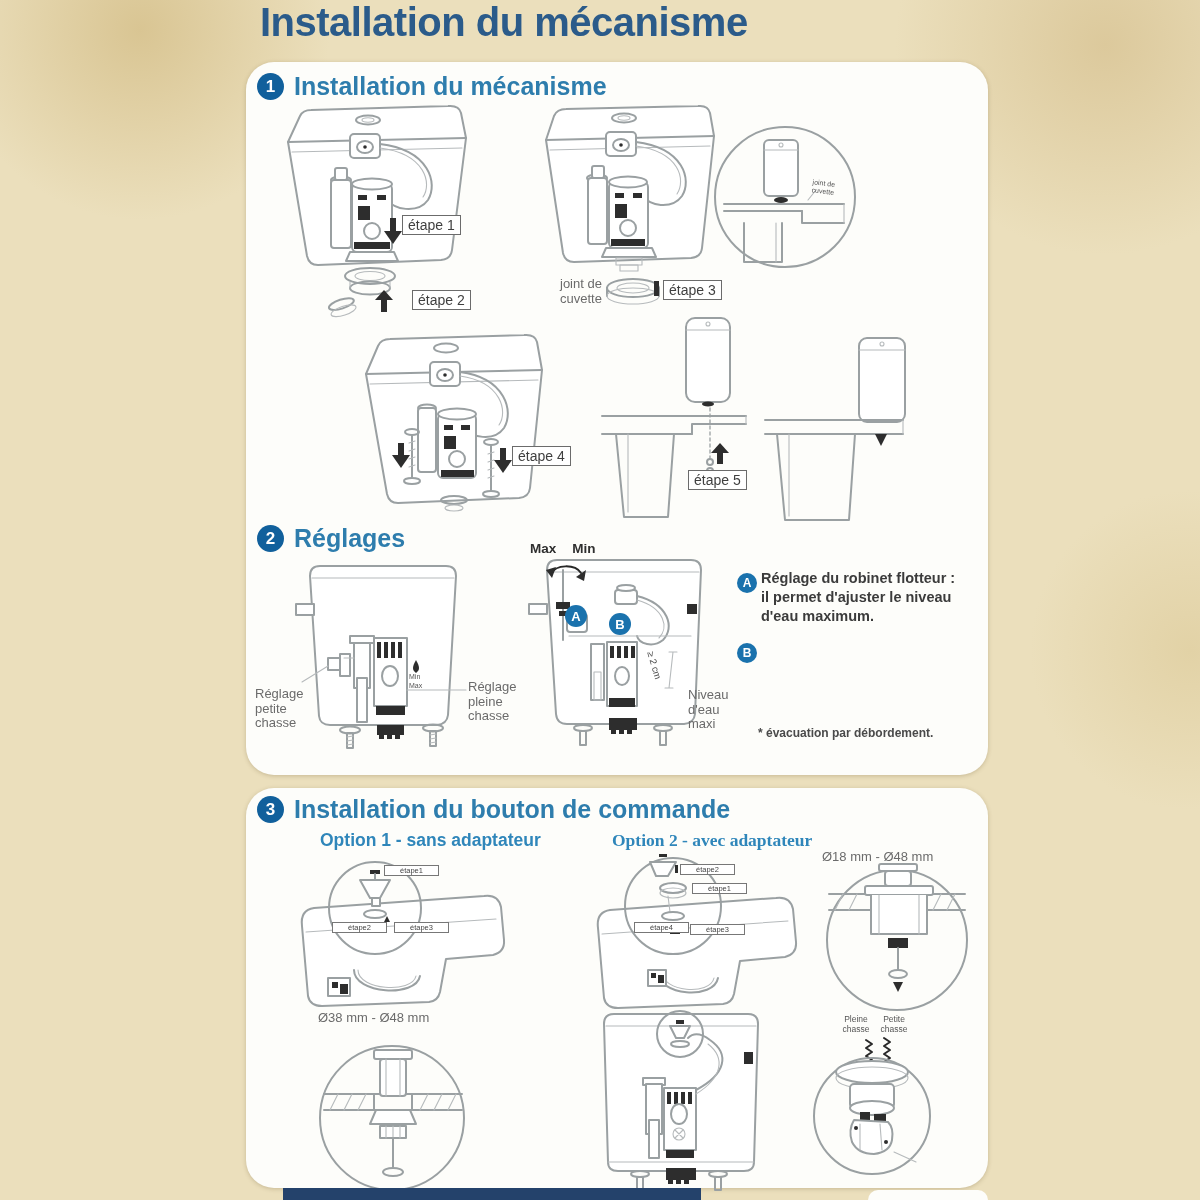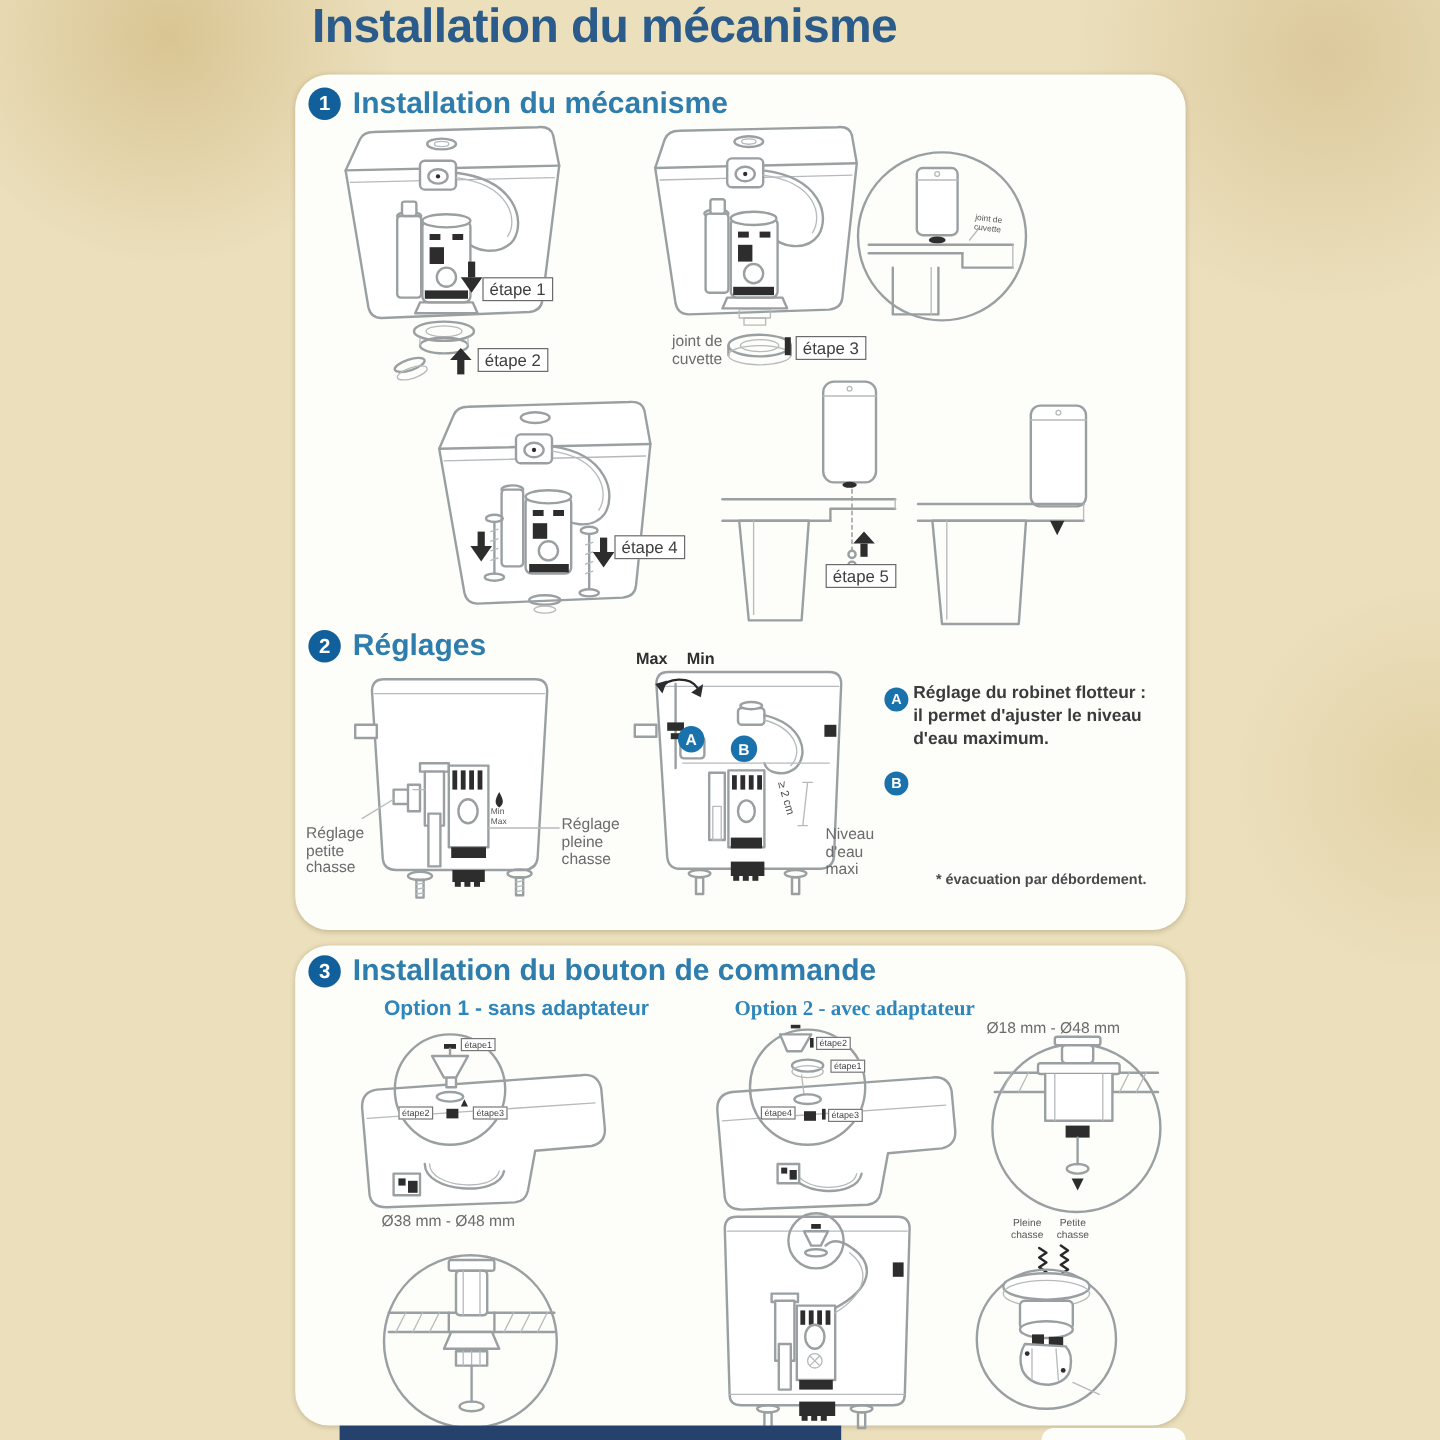--- a/index.html
+++ b/index.html
@@ -12,27 +12,27 @@
       radial-gradient(circle at 1190px 650px, #e2d2a6 0, rgba(226,210,166,0) 160px),
       #ebdfbc;
   }
   .panel { position:absolute; background:#fdfdfa; border-radius:28px; box-shadow:0 1px 4px rgba(90,70,30,.25); }
   .page-title { position:absolute; color:#2b5b8a; font-weight:bold; font-size:40px; letter-spacing:-0.5px; white-space:nowrap; }
   .sec-head { position:absolute; display:flex; align-items:center; gap:10px; color:#2e7dad; font-weight:bold; font-size:25px; white-space:nowrap; }
   .sec-head .num { width:27px; height:27px; border-radius:50%; background:#11609c; color:#fff; font-size:17px; display:flex; align-items:center; justify-content:center; flex:0 0 27px; }
   .opt-head { position:absolute; color:#2f86ba; font-weight:bold; font-size:17.5px; white-space:nowrap;margin-left:28px; }
   .diagram { position:absolute; }
   .step-box { position:absolute; background:#fff; border:1.6px solid #6b6b6b; color:#3f3f3f; font-size:14px; line-height:1.15; padding:1px 5px; white-space:nowrap; }
-  .tiny-box { position:absolute; background:#fff; border:1px solid #777; color:#444; font-size:7.5px; line-height:1.2; padding:0 2px; white-space:nowrap; }
+  .tiny-box { position:absolute; background:#fff; border:1px solid #777; color:#444; font-size:7.5px; line-height:1.2; padding:0 15px; white-space:nowrap; }
   .glabel { position:absolute; color:#6b6b6b; font-size:13px; line-height:1.12; }
   .xs-label { position:absolute; font-size:8.5px; line-height:1.15; color:#555; text-align:center; }
   .mini-mm { position:absolute; font-size:7px; line-height:1.3; color:#555; }
   .circ-badge { position:absolute; border-radius:50%; background:#1a72ad; color:#fff; font-weight:bold; display:flex; align-items:center; justify-content:center; }
   .note-text { position:absolute; color:#3b3b3b; font-size:14.5px; font-weight:600; line-height:1.3; }
-  .footnote { position:absolute; color:#4a4a4a; font-size:12px; font-weight:600;margin-left:22px; }
+  .footnote { position:absolute; color:#4a4a4a; font-size:12px; font-weight:600; }
   .maxmin { position:absolute; display:flex; gap:16px; color:#2f2f2f; font-size:13.5px; font-weight:600; }
   .rot-label { position:absolute; color:#4a4a4a; font-size:9.5px; transform:rotate(74deg); transform-origin:left top; white-space:nowrap; }
   .navy-bar { position:absolute; background:#24426b; }
   .panel-sliver { position:absolute; background:#fdfdfa; border-radius:14px 14px 0 0; }
   svg.s { position:absolute; left:0; top:0; overflow:visible; }
   svg.s path, svg.s rect, svg.s ellipse, svg.s circle, svg.s line, svg.s polyline, svg.s polygon
     { fill:none; stroke:#9aa0a2; stroke-width:2; stroke-linejoin:round; stroke-linecap:round; }
   svg.s .fw { fill:#fff; }
   svg.s .dk { fill:#2d2d2d; stroke:none; }
   svg.s .dkl { stroke:#282828; }
@@ -82,22 +82,22 @@
       <ellipse class="tn" cx="90" cy="176" rx="15" ry="4.5"></ellipse>
       <ellipse cx="90" cy="188" rx="20" ry="6.5"></ellipse>
       <path class="tn" d="M70,188 L70,182 M110,188 L110,182"></path>
       <g transform="rotate(-18 62 206)">
         <ellipse cx="62" cy="204" rx="13" ry="4.5"></ellipse>
         <ellipse class="tn" cx="62" cy="211" rx="13" ry="4.5"></ellipse>
       </g>
       <rect class="dk" x="101" y="200" width="6" height="12"></rect>
       <polygon class="dk" points="95,200 113,200 104,190"></polygon>
     </svg>
-    <div class="step-box" style="left:122px; top:115px;margin-top:16px;">étape 1</div>
-    <div class="step-box" style="left:118px; top:190px;">étape 2</div>
+    <div class="step-box" style="left:122px; top:115px;">étape 1</div>
+    <div class="step-box" style="left:132px; top:190px;">étape 2</div>
   </div>
 
   <div class="diagram" style="left:540px; top:100px; width:230px; height:212px;">
     <svg class="s" width="230" height="212">
       <path class="fw" d="M6,40 L14,16 Q17,9 26,9 L158,6 Q168,5 170,13 L174,36 L162,148 Q161,157 151,158 L34,162 Q25,162 23,153 Z"></path>
       <path d="M6,40 L174,36"></path>
       <path class="tn" d="M10,50 L170,46"></path>
       <ellipse cx="84" cy="18" rx="12" ry="4.5"></ellipse>
       <ellipse class="tn" cx="84" cy="18" rx="6" ry="2.2"></ellipse>
       <rect class="fw" x="66" y="32" width="30" height="24" rx="4"></rect>

